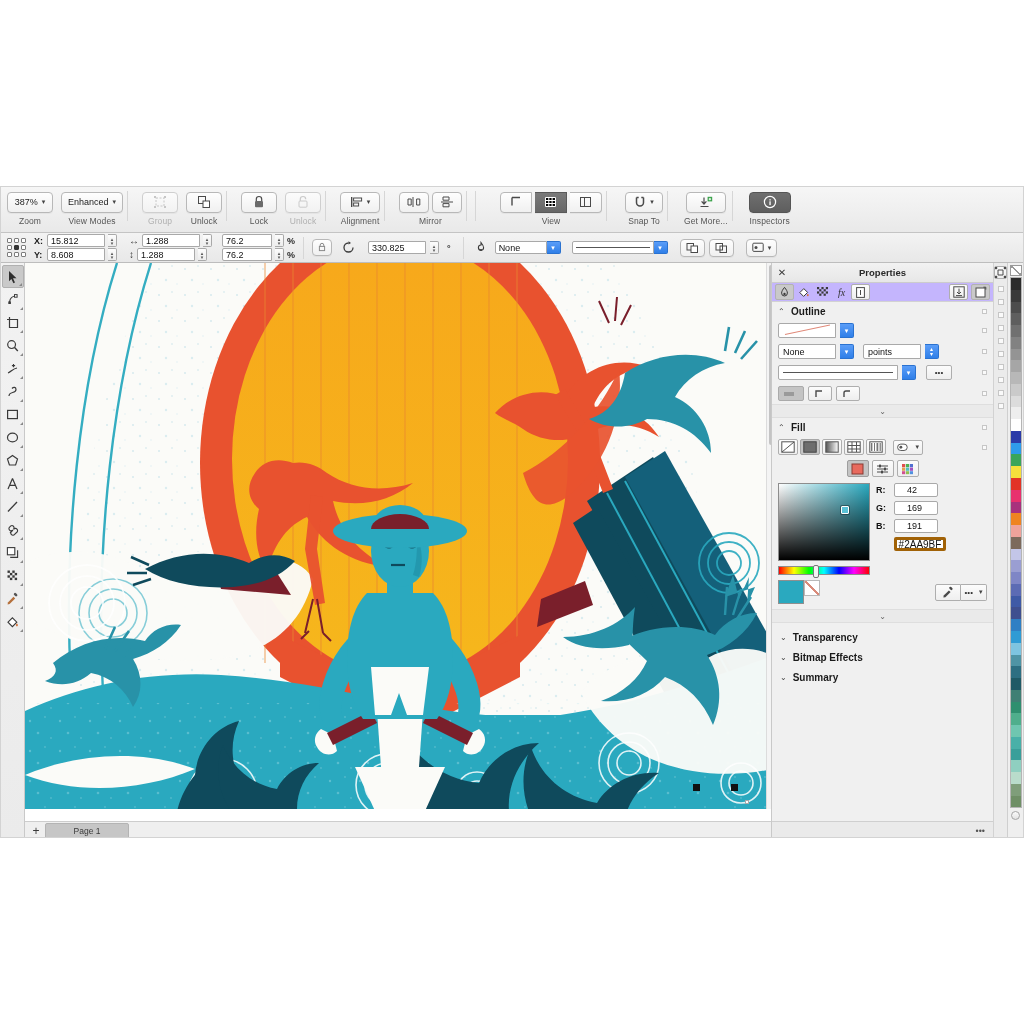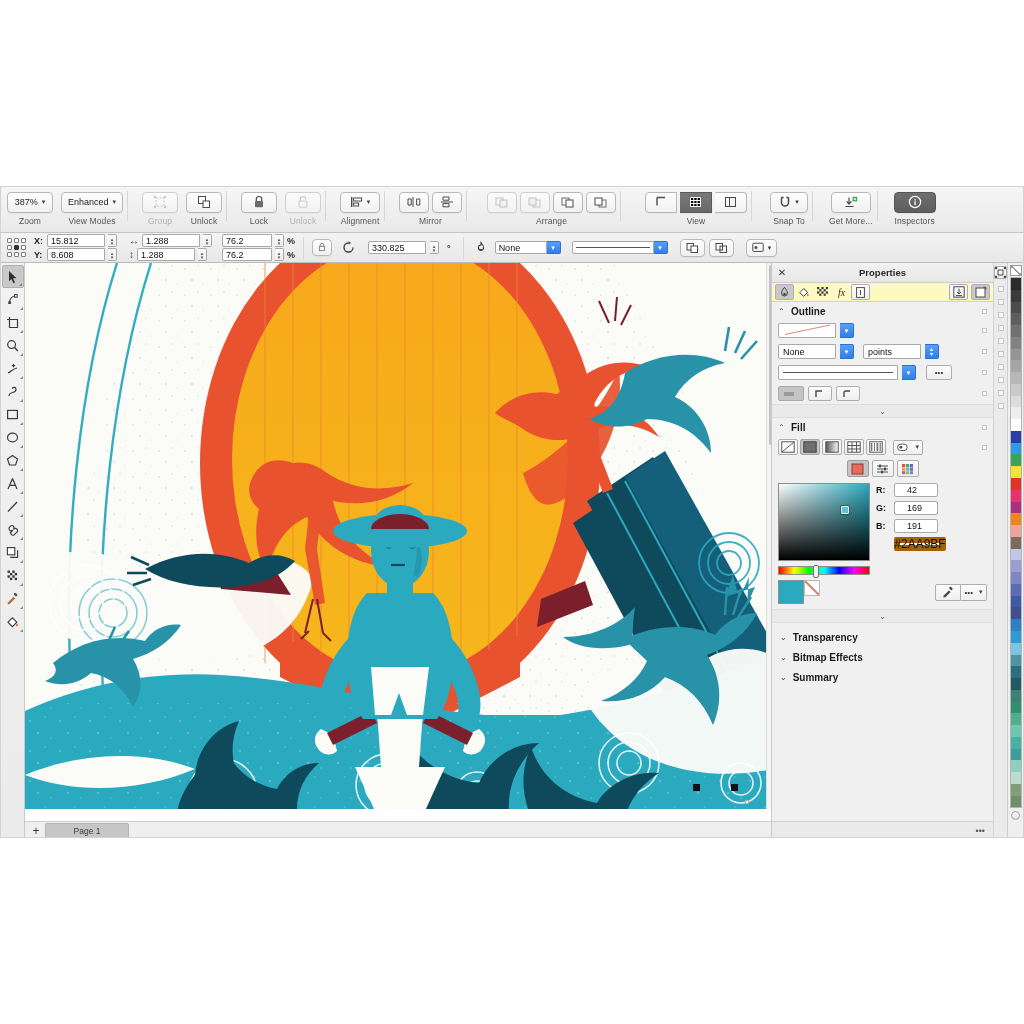--- a/index.html
+++ b/index.html
@@ -131,21 +131,21 @@
     display:flex; flex-direction:column; position:relative;
   }
   .props-title {
     height:20px; background:linear-gradient(to bottom,#f2f2f2,#e7e7e7); border-bottom:1px solid #ccc;
     display:flex; align-items:center; position:relative;
   }
   .props-title .tt { flex:1; text-align:center; font-size:9.5px; font-weight:bold; color:#2a2a2a; }
   .props-title .xbtn { width:20px; text-align:center; font-size:10px; color:#3a3a3a; }
 
   .props-tabs {
-    height:19px; background:#fef9c3; border-bottom:1px solid #d2d2d2;
+    height:19px; background:#c4b5fd; border-bottom:1px solid #d2d2d2;
     display:flex; align-items:center; padding:0 3px; gap:0;
   }
   .ptab { width:19px; height:16px; display:flex; align-items:center; justify-content:center;
     border:1px solid transparent; border-radius:2px; font-size:9px; color:#333; }
   .ptab.sel { background:#c9c9c9; border-color:#b2b2b2; }
   .ptab.box { border-color:#aeaeae; background:linear-gradient(to bottom,#fcfcfc,#eee); }
 
   .psec-head { height:18px; display:flex; align-items:center; gap:5px; padding:0 6px;
     background:#f0f0f0; }
   .psec-head .chev { font-size:8px; color:#444; width:8px; }
@@ -191,22 +191,22 @@
   .sqpick { width:92px; height:78px; position:relative; border:1px solid #8d8d8d;
     background:linear-gradient(to bottom, rgba(0,0,0,0) 0%, #000 100%),
                linear-gradient(to right,#ffffff 0%, #2aa9bf 100%); }
   .sqpick .cursor { position:absolute; width:8px; height:8px; border:1.5px solid #fff; border-radius:1px;
     background:#5bc2d6; left:62px; top:22px; box-shadow:0 0 0 1px rgba(0,0,0,.35); }
   .rgbcol { flex:1; display:flex; flex-direction:column; gap:4px; }
   .rgbrow { display:flex; align-items:center; gap:6px; }
   .rgblbl { font-size:9px; font-weight:bold; width:12px; color:#111; }
   .rgbinp { width:44px; height:14px; background:#fff; border:1px solid #a9a9a9; border-radius:2px;
     font-size:9px; color:#111; display:flex; align-items:center; padding:0 12px; }
-  .hexinp { width:52px; height:14px; background:#fff; border:6px solid #a16207; border-radius:2px;
-    font-size:12px; color:#111; display:flex; align-items:center; justify-content:center; margin-left:18px; }
+  .hexinp { width:52px; height:14px; background:#fff; border:3px solid #a16207; border-radius:2px;
+    font-size:10px; color:#111; display:flex; align-items:center; justify-content:center; margin-left:18px; }
 
   .huebar { margin:5px 6px 0; width:92px; height:9px; border:1px solid #8d8d8d; position:relative;
     background:linear-gradient(to right,#ff0000,#ffff00,#00ff00,#00ffff,#0000ff,#ff00ff,#ff0000); }
   .huebar .knob { position:absolute; top:-2px; left:38%; width:6px; height:13px; background:#f4f4f4;
     border:1px solid #777; border-radius:2px; }
 
   .finalrow { display:flex; align-items:center; padding:5px 6px; }
   .finalsw { width:26px; height:24px; background:#4e9fb4; border:1px solid #8f8f8f; }
   .finalsw2 { width:16px; height:16px; border:1px solid #b9b9b9; background:#fff; position:relative; margin-left:0; align-self:flex-start;}
   .finalsw2:after { content:""; position:absolute; left:0; top:0; width:100%; height:100%;
@@ -356,49 +356,20 @@
           <svg width="14" height="12" viewBox="0 0 14 12">
               <path d="M1 6h12M3 1h6v3.2H3zM3 10.8h6V7.6H3z" fill="none" stroke="#4a4a4a"></path>
             </svg>
         </div>
       </div>
       <div class="tb-caption">Mirror</div>
     </div>
 
     <div class="tb-sep"></div>
 
-    <div class="tb-group" style="margin-left:16px;">
-      <div class="tb-row">
-        <div class="btn dis" style="min-width:30px;">
-          <svg width="14" height="12" viewBox="0 0 14 12">
-              <rect x="1" y="2" width="7" height="7" fill="none" stroke="#c2c2c2"></rect>
-              <rect x="5" y="4" width="7" height="7" fill="#f0f0f0" stroke="#c2c2c2"></rect>
-            </svg>
-        </div>
-        <div class="btn dis" style="min-width:30px;">
-          <svg width="14" height="12" viewBox="0 0 14 12">
-              <rect x="5" y="4" width="7" height="7" fill="none" stroke="#c2c2c2"></rect>
-              <rect x="1" y="2" width="7" height="7" fill="#f0f0f0" stroke="#c2c2c2"></rect>
-            </svg>
-        </div>
-        <div class="btn" style="min-width:30px;">
-          <svg width="14" height="12" viewBox="0 0 14 12">
-              <rect x="1" y="2" width="7" height="7" fill="none" stroke="#6e6e6e"></rect>
-              <rect x="5" y="4" width="7" height="7" fill="#fff" stroke="#4a4a4a"></rect>
-            </svg>
-        </div>
-        <div class="btn" style="min-width:30px;">
-          <svg width="14" height="12" viewBox="0 0 14 12">
-              <rect x="5" y="4" width="7" height="7" fill="none" stroke="#6e6e6e"></rect>
-              <rect x="1" y="2" width="7" height="7" fill="#fff" stroke="#4a4a4a"></rect>
-            </svg>
-        </div>
-      </div>
-      <div class="tb-caption">Arrange</div>
-    </div>
 
     <div class="tb-sep"></div>
 
     <div class="tb-group" style="margin-left:20px;">
       <div class="tb-row seg">
         <div class="btn" style="min-width:32px;">
           <svg width="13" height="12" viewBox="0 0 13 12">
               <path d="M2 1.5h8M2 1.5v8" fill="none" stroke="#4a4a4a" stroke-width="1.4"></path>
             </svg>
         </div>

